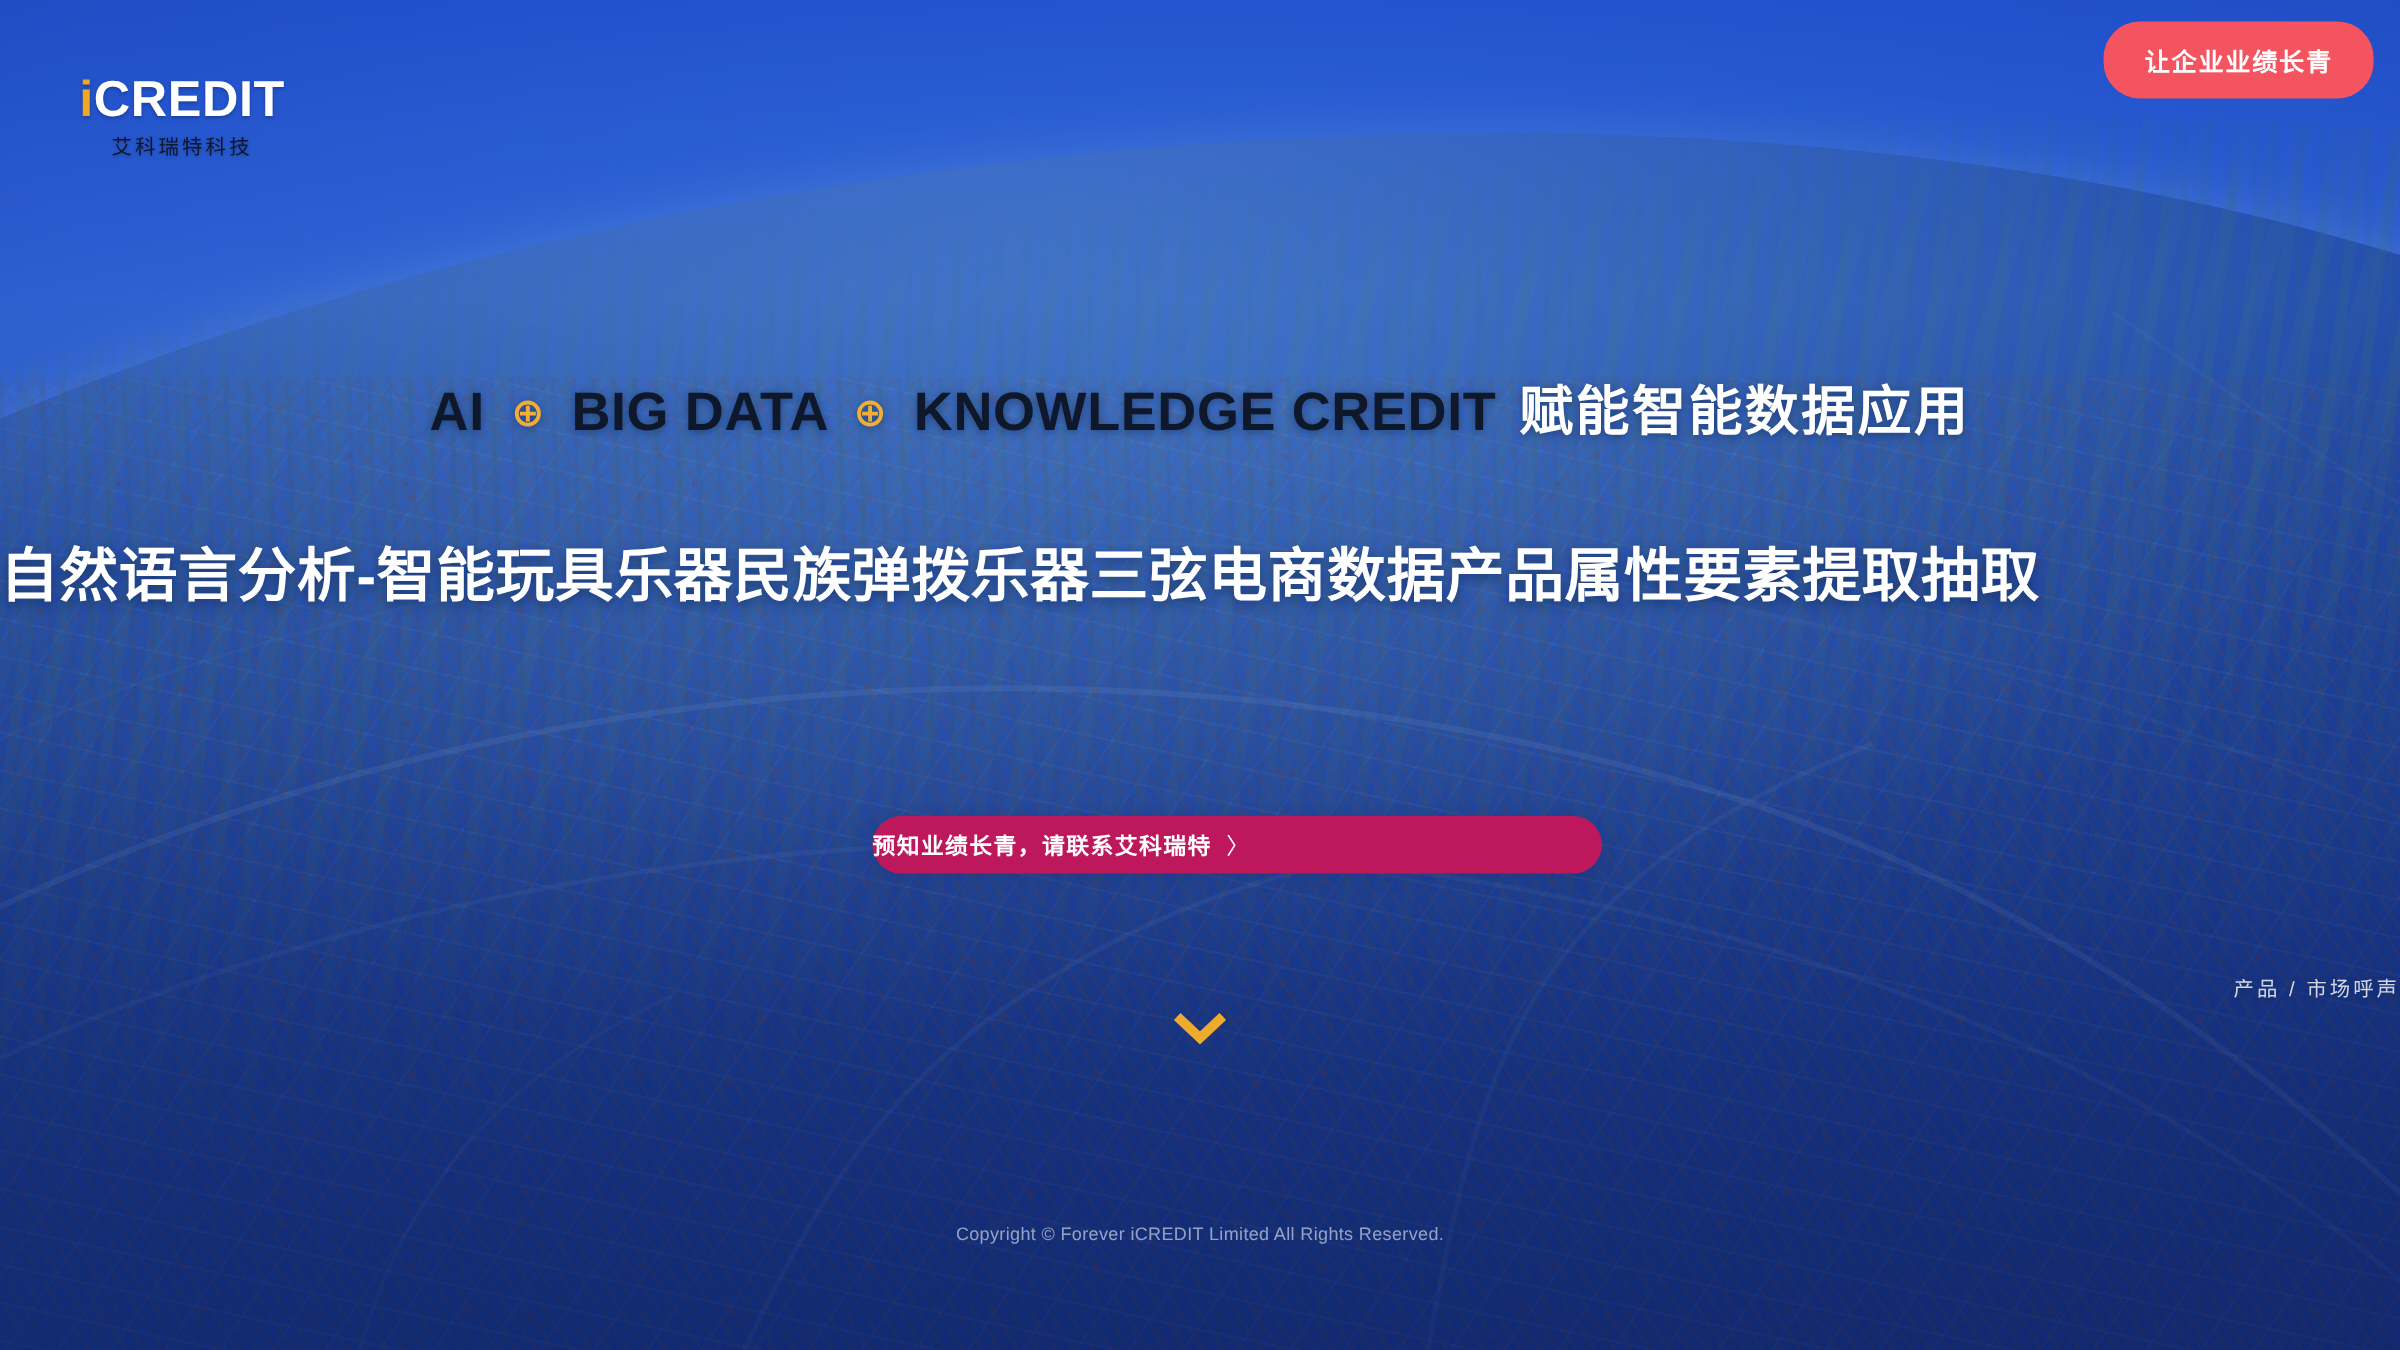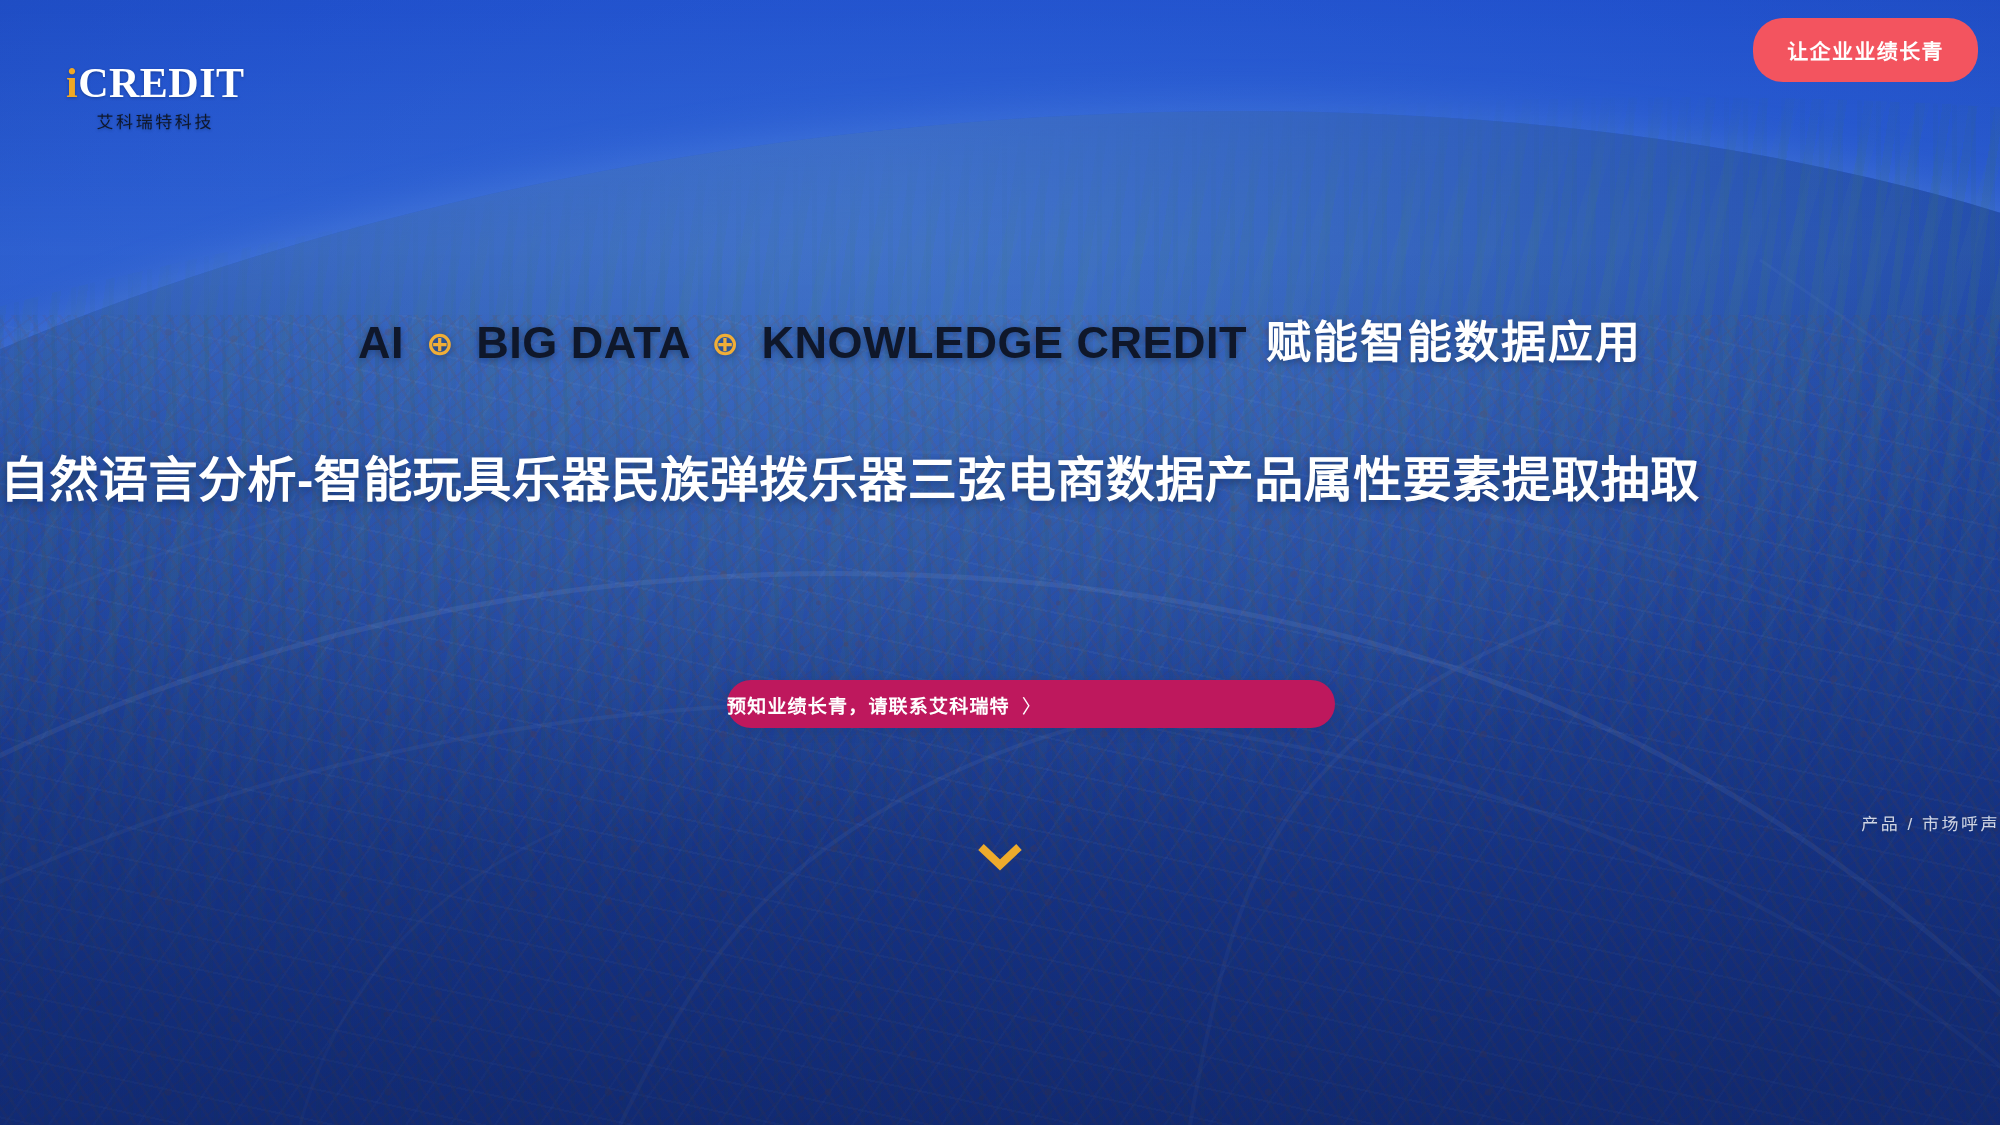--- a/index.html
+++ b/index.html
@@ -104,21 +104,20 @@
   .bg-tint2 {
     position:absolute; inset:0;
     background:radial-gradient(ellipse 90% 70% at 50% 30%, rgba(70,130,225,.30) 0%, rgba(30,70,170,.18) 55%, rgba(18,46,120,.34) 100%);
   }
 
   
   .logo {
     position:absolute; left:66px; top:62px;
     text-align:center; line-height:1;
     text-shadow:0 1px 3px rgba(10,40,95,.45);
-    font-family:Liberation Serif, serif;
   }
   .logo-main { font-size:42px; font-weight:bold; letter-spacing:.5px; color:#ffffff; }
   .logo-i { color:#f0a824; }
   .logo-sub {
     margin-top:10px; font-size:17px; color:#0f172a;
     letter-spacing:2.6px; font-weight:500;
   }
 
   
   .badge {
@@ -239,14 +238,15 @@
 
   <div class="scroll-hint">
     <div class="scroll-label">产品 / 市场呼声</div>
     <div class="scroll-chevron">
       <svg width="48" height="28" viewBox="0 0 48 28">
         <path d="M5 4 L24 22 L43 4" fill="none" stroke="#eeab2c" stroke-width="8" stroke-linecap="butt" stroke-linejoin="miter"></path>
       </svg>
     </div>
   </div>
 
+  <div class="footer">Copyright © Forever iCREDIT Limited All Rights Reserved.</div>
 
 </div>
 
 </body></html>

